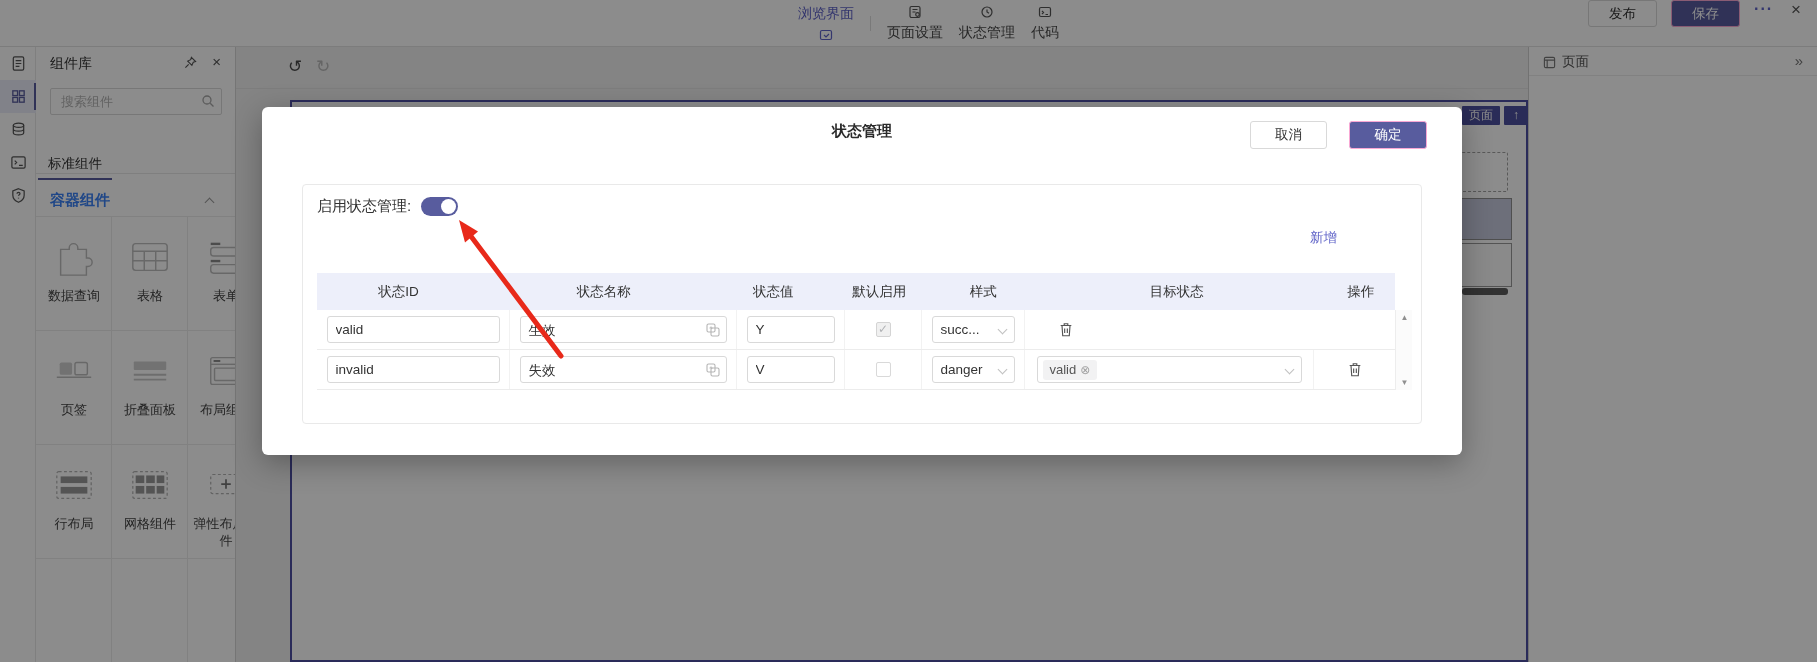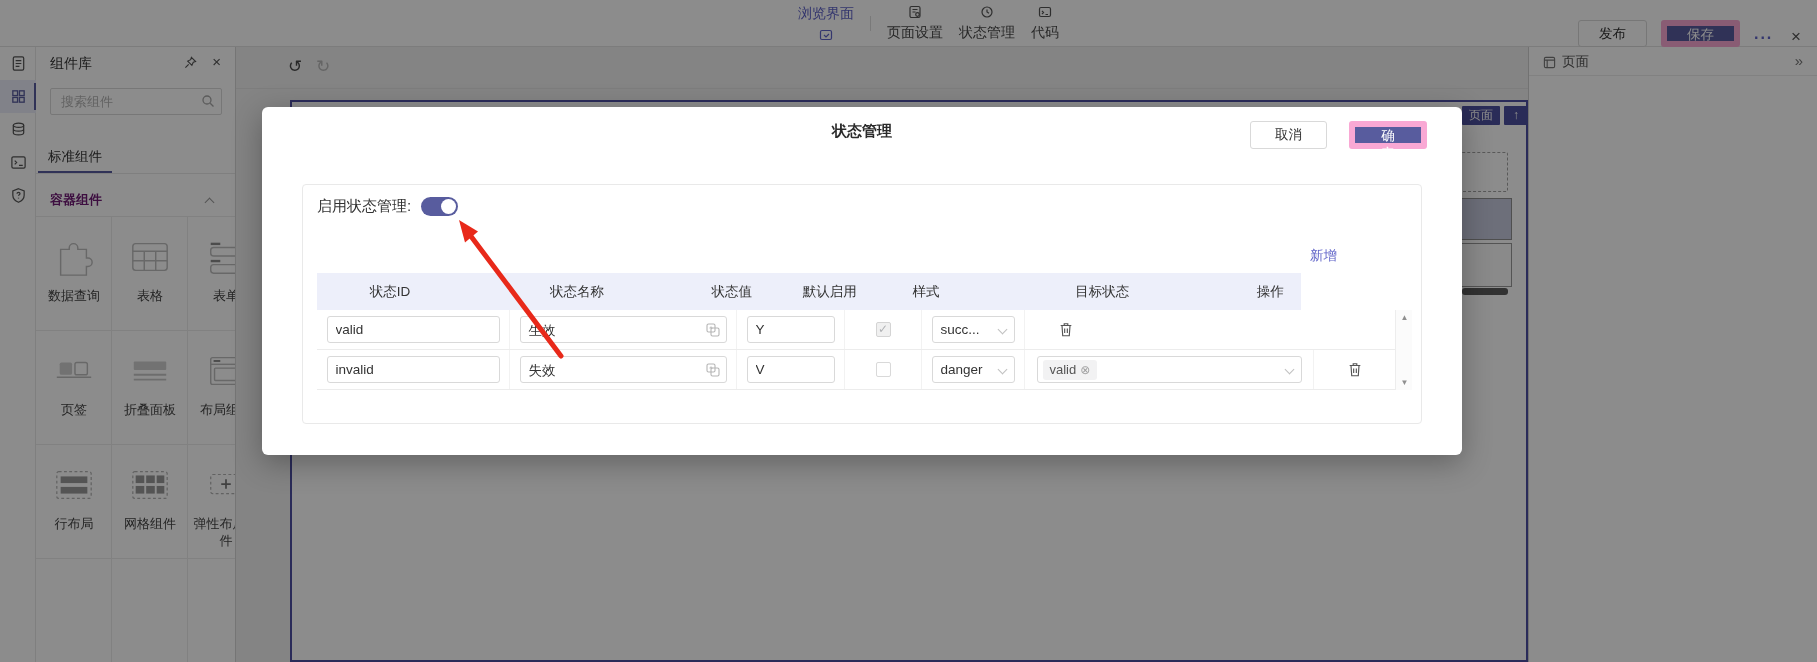--- a/index.html
+++ b/index.html
@@ -6,24 +6,24 @@
   *{box-sizing:border-box;font-family:"Liberation Sans","DejaVu Sans",sans-serif;}
   #app{position:relative;width:1817px;height:662px;background:#fff;overflow:hidden;}
 
   
   .topbar{position:absolute;left:0;top:0;width:1817px;height:47px;background:#fff;border-bottom:1px solid #e2e2e2;}
   .tb-title{position:absolute;left:12px;top:0;line-height:47px;font-size:14px;font-weight:bold;color:#1f1f1f;}
   .tb-center{position:absolute;left:798px;top:0;height:47px;display:flex;align-items:center;gap:16px;}
   .tb-link{display:flex;align-items:center;gap:5px;font-size:14px;color:#4a4a4a;cursor:pointer;flex-direction:column;}
   .tb-link.primary{color:#5f63c8;}
   .tb-divider{width:1px;height:15px;background:#dcdcdc;}
-  .tb-right{position:absolute;right:12px;top:0;height:47px;display:flex;align-items:flex-end;gap:14px;}
+  .tb-right{position:absolute;right:12px;top:0;height:47px;display:flex;align-items:flex-start;gap:14px;}
   .btn{height:27px;border-radius:3px;font-size:13.5px;padding:0 20px;cursor:pointer;}
   .btn.ghost{background:#fff;border:1px solid #d9d9d9;color:#333;}
-  .btn.primary{background:#585c9e;border:6px solid #f9a8d4;color:#fff;}
+  .btn.primary{background:#585c9e;border:1px solid #f9a8d4;color:#fff;}
   .tb-more{color:#5f63c8;font-size:16px;font-weight:bold;letter-spacing:1px;cursor:pointer;}
   .tb-close{color:#555;font-size:17px;cursor:pointer;padding:0 4px;}
   .micon{width:14px;height:14px;flex:0 0 auto;}
 
   
   .rail{position:absolute;left:0;top:47px;width:36px;height:615px;background:#fff;border-right:1px solid #e8e8e8;}
   .rail-item{position:relative;width:36px;height:33px;display:flex;align-items:center;justify-content:center;color:#555;cursor:pointer;}
   .rail-item.active{background:#ecedf9;color:#585c9e;}
   .rail-item.active:after{content:"";position:absolute;right:-1px;top:3px;bottom:3px;width:3px;background:#585c9e;}
 
@@ -31,23 +31,23 @@
   .panel{position:absolute;left:36px;top:47px;width:200px;height:615px;background:#fff;border-right:1px solid #d6d6d6;overflow:hidden;}
   .panel-header{position:relative;height:30px;}
   .panel-title{position:absolute;left:14px;top:8px;font-size:14px;color:#333;}
   .panel-pin{position:absolute;right:38px;top:8px;color:#555;cursor:pointer;}
   .panel-close{position:absolute;right:14px;top:6px;color:#555;font-size:15px;cursor:pointer;}
   .search{position:absolute;left:14px;top:41px;width:172px;height:27px;border:1px solid #d9d9d9;border-radius:2px;background:#fff;}
   .search input{position:absolute;left:8px;top:0;width:138px;height:25px;border:none;outline:none;font-size:13px;color:#333;}
   .search input::placeholder{color:#b3b3b3;}
   .search .sicon{position:absolute;right:6px;top:5px;color:#a7a7a7;}
   .tabs{position:absolute;left:0;top:98px;width:100%;height:29px;border-bottom:1px solid #e8e8e8;}
-  .tab{display:inline-block;margin-left:2px;padding:0 10px;height:28px;line-height:24px;font-size:13.5px;color:#333;border-bottom:2px solid #585c9e;cursor:pointer;}
+  .tab{display:inline-block;margin-left:2px;padding:0 10px;height:28px;line-height:24px;font-size:13.5px;color:#333;border-bottom:2px solid #585c9e;cursor:pointer;margin-top:7px;}
   .section-hd{position:absolute;left:0;top:140px;width:100%;height:30px;border-bottom:1px solid #ececec;}
-  .section-hd .txt{position:absolute;left:14px;top:4px;font-size:13px;font-weight:bold;color:#701a75;}
+  .section-hd .txt{position:absolute;left:14px;top:4px;font-size:15px;font-weight:bold;color:#3b82f6;}
   .chev{display:inline-block;width:7px;height:7px;border-right:1.5px solid #9a9a9a;border-bottom:1.5px solid #9a9a9a;}
   .chev.up{transform:rotate(-135deg);}
   .chev.down{transform:rotate(45deg);}
   .section-hd .chev{position:absolute;right:22px;top:12px;}
   .cgrid{position:absolute;left:0;top:170px;width:228px;display:flex;flex-wrap:wrap;}
   .ccell{width:76px;height:114px;border-right:1px solid #ececec;border-bottom:1px solid #ececec;position:relative;cursor:pointer;}
   .ccell .cicon{position:absolute;left:0;top:14px;width:76px;height:52px;display:flex;align-items:center;justify-content:center;}
   .ccell .clabel{position:absolute;left:0;top:70px;width:76px;text-align:center;font-size:13px;color:#444;line-height:17px;}
 
   
@@ -72,24 +72,24 @@
   .overlay{position:absolute;left:0;top:0;width:1817px;height:662px;background:rgba(0,0,0,0.45);z-index:50;}
   .modal{position:absolute;left:262px;top:107px;width:1200px;height:348px;background:#fff;border-radius:6px;box-shadow:0 8px 30px rgba(0,0,0,.3);z-index:60;}
   .m-title{position:absolute;left:0;top:15px;width:100%;text-align:center;font-size:15px;font-weight:bold;color:#2b2b2b;}
   .m-cancel{position:absolute;left:988px;top:14px;width:77px;height:28px;}
   .m-confirm{position:absolute;left:1087px;top:14px;width:78px;height:28px;}
   .m-panel{position:absolute;left:40px;top:77px;width:1120px;height:240px;border:1px solid #e9e9e9;border-radius:4px;}
   .m-toggle-row{position:absolute;left:55px;top:90px;display:flex;align-items:flex-start;gap:10px;}
   .m-toggle-label{font-size:15px;color:#333;}
   .toggle{position:relative;width:37px;height:19px;border-radius:10px;background:#585c9e;cursor:pointer;}
   .toggle .knob{position:absolute;right:2px;top:2px;width:15px;height:15px;border-radius:50%;background:#fff;}
-  .m-add{position:absolute;left:1048px;top:140px;font-size:13.5px;color:#6064c8;cursor:pointer;}
+  .m-add{position:absolute;left:1048px;top:122px;font-size:13.5px;color:#6064c8;cursor:pointer;}
 
   .m-table{position:absolute;left:55px;top:166px;width:1095px;}
-  .thead{display:flex;width:984px;height:37px;background:#edeffa;gap:28px;}
+  .thead{display:flex;width:1078px;height:37px;background:#edeffa;gap:28px;}
   .thcell{display:flex;align-items:center;justify-content:center;font-size:13.5px;color:#333;font-weight:500;}
   .trow{display:flex;width:1078px;height:40px;border-bottom:1px solid #ececec;background:#fff;}
   .tcell{display:flex;align-items:center;justify-content:center;border-right:1px solid #f2f2f2;}
   .tcell:last-child{border-right:none;}
   .c0{width:193px;}.c1{width:227px;}.c2{width:108px;}.c3{width:77px;}.c4{width:103px;}.c5{width:289px;}.c6{width:81px;}
   .inp{height:27px;border:1px solid #d9d9d9;border-radius:3px;background:#fff;font-size:13.5px;color:#333;padding:0 8px;outline:none;}
   .w-id{width:173px;}.w-val{width:88px;}
   .inpbox{position:relative;width:207px;height:27px;border:1px solid #d9d9d9;border-radius:3px;background:#fff;}
   .inpbox .itext{position:absolute;left:8px;top:5px;font-size:13.5px;color:#333;}
   .inpbox .ticon{position:absolute;right:6px;top:6px;color:#b5b5b5;}

